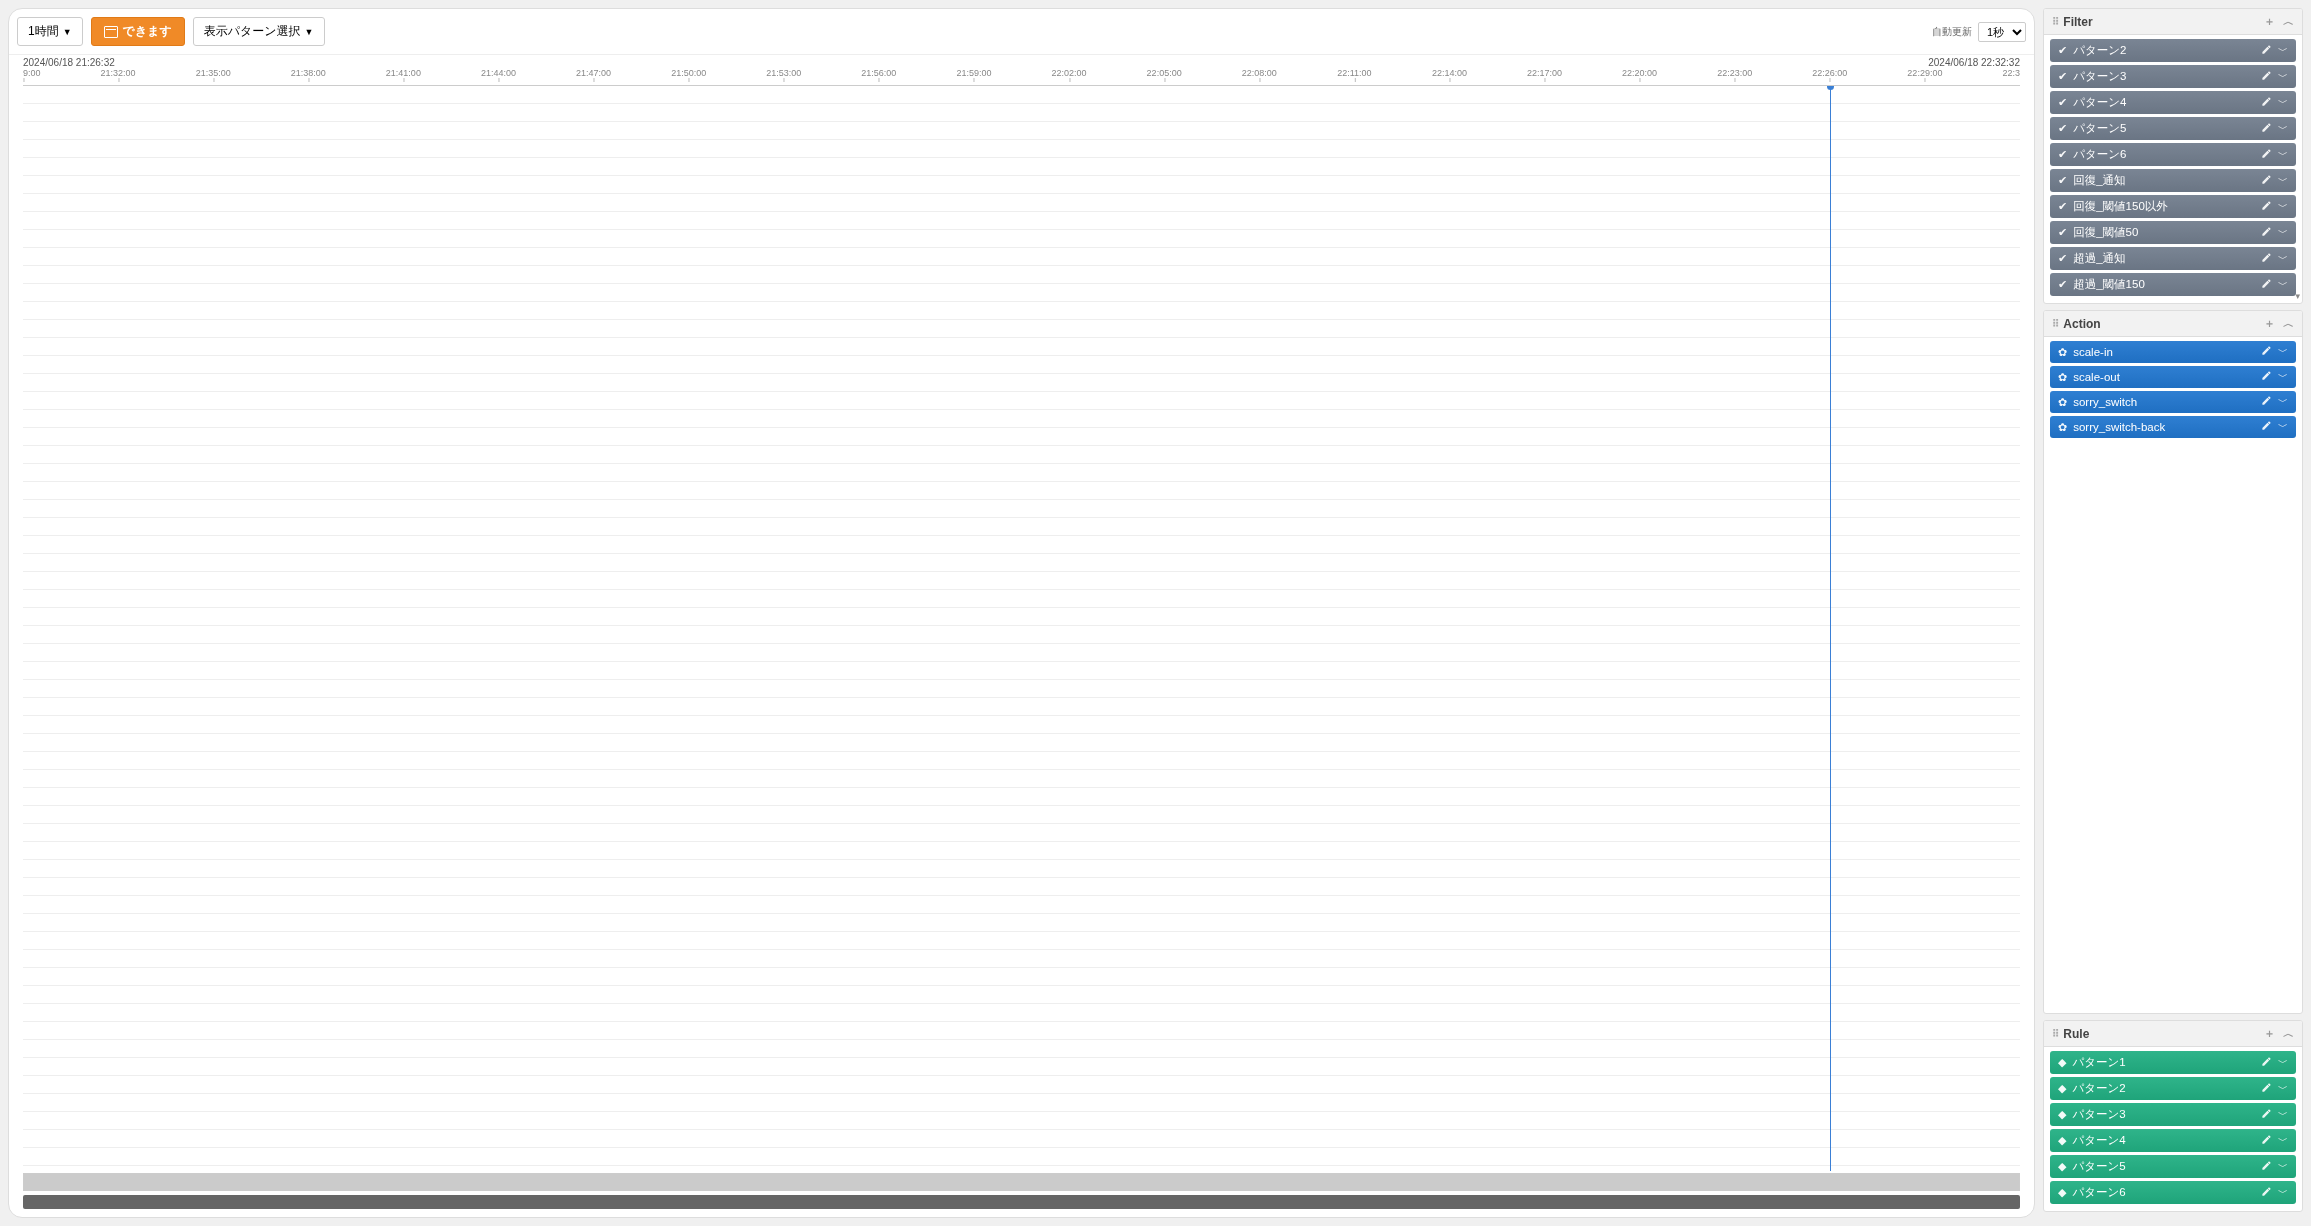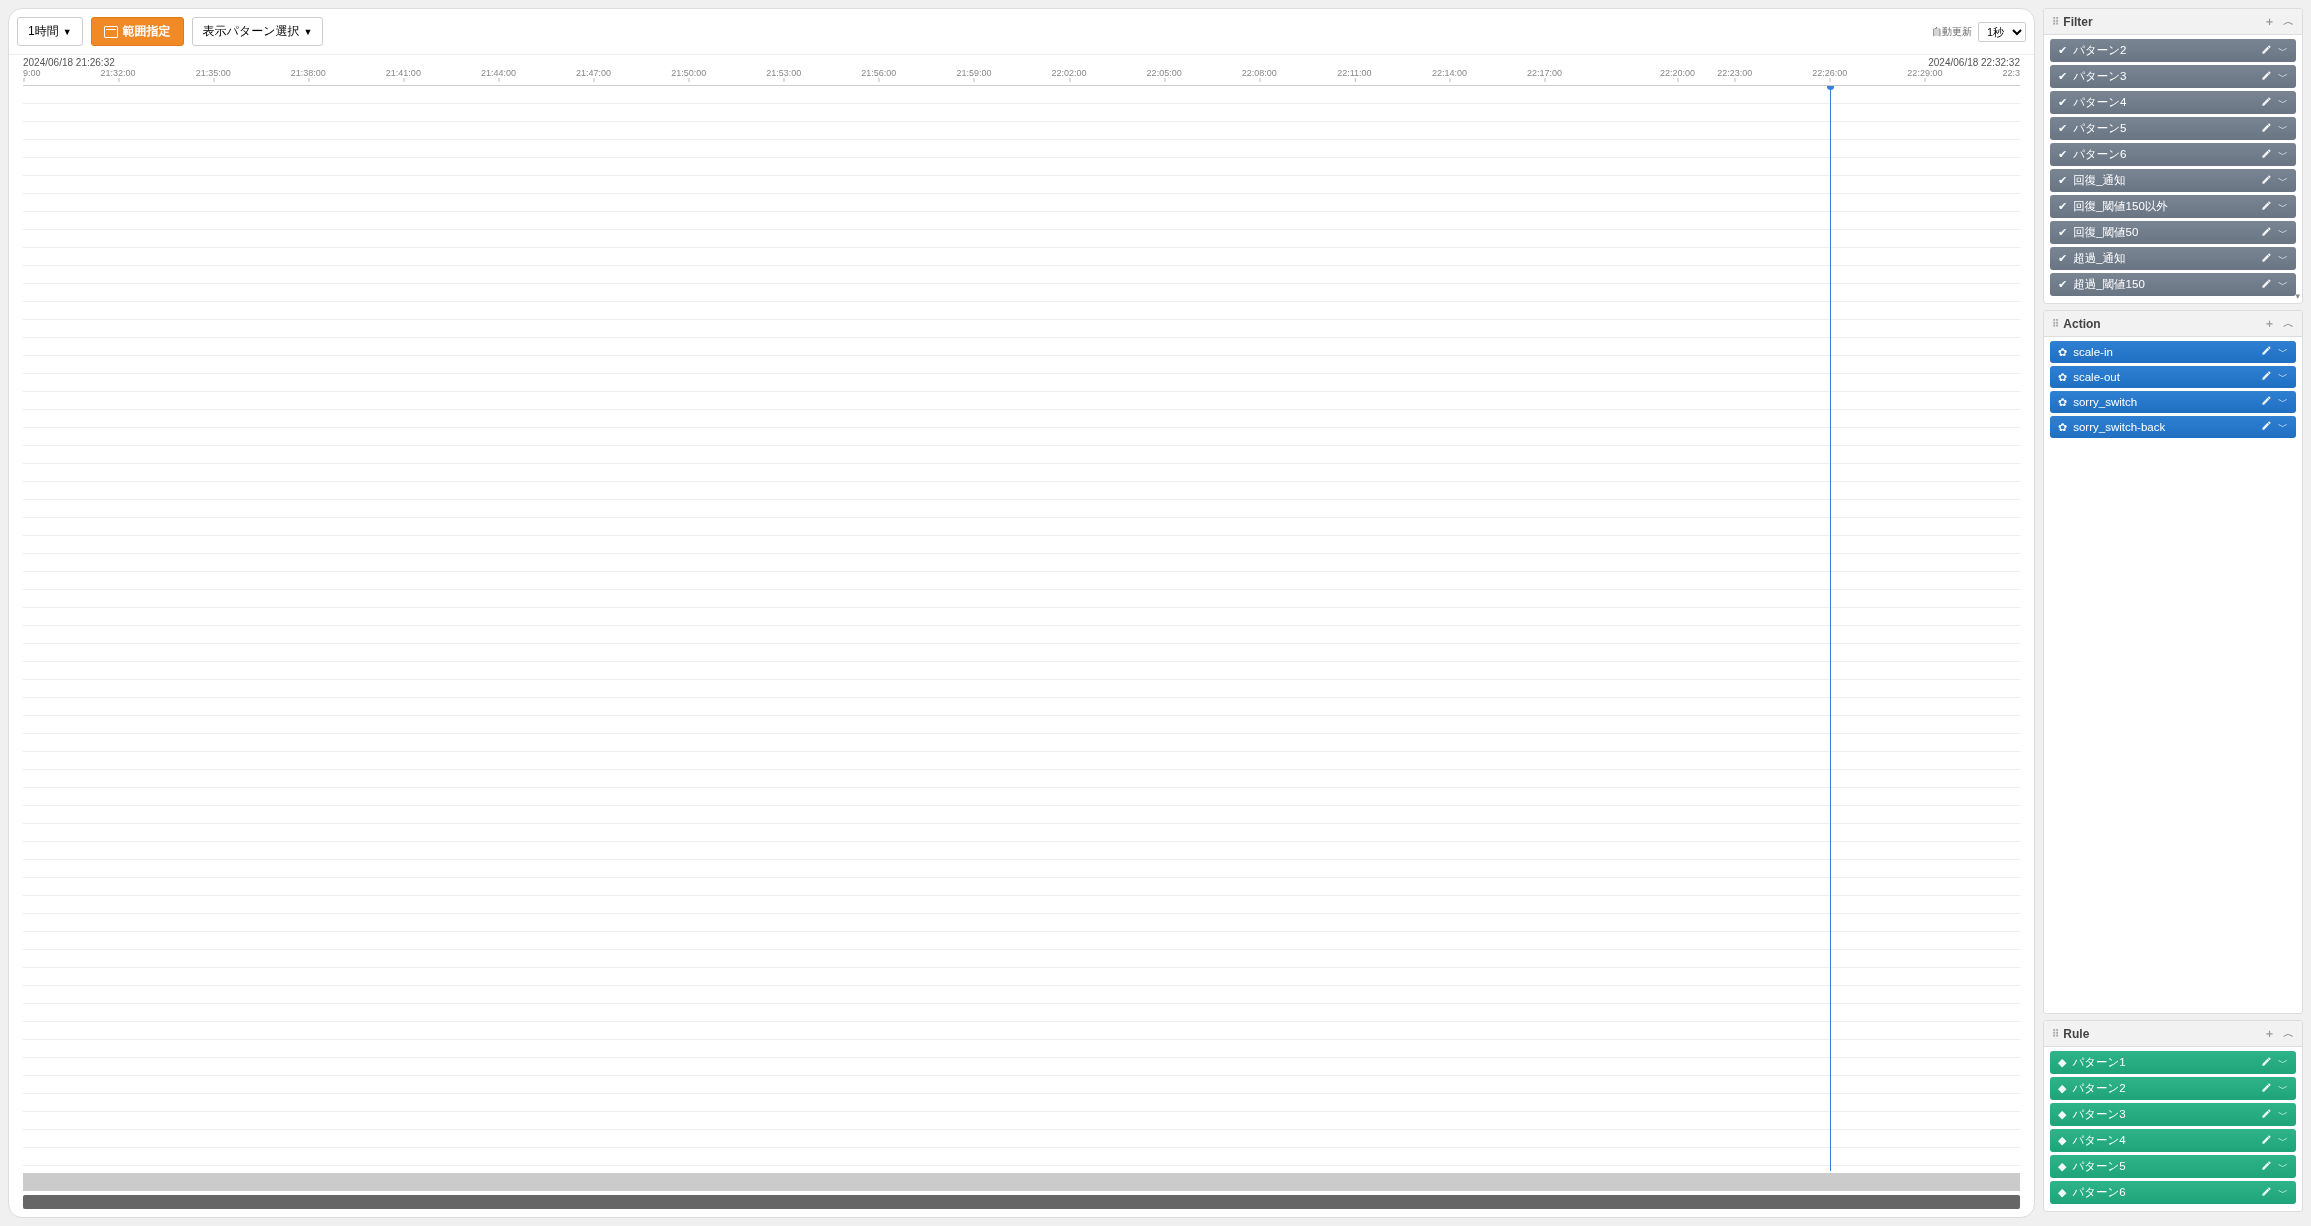--- a/index.html
+++ b/index.html
@@ -124,21 +124,21 @@
   <div class="body">
 
     <div class="left">
       <div class="toolbar">
         <button class="btn-white">
           <span>1時間</span>
           <span class="caret">▼</span>
         </button>
         <button class="btn-orange">
           <span class="icon-cal"></span>
-          <span>範囲指定</span>
+          <span>できます</span>
         </button>
         <button class="btn-white">
           <span>表示パターン選択</span>
           <span class="caret">▼</span>
         </button>
         <div class="toolbar-right">
           <span class="auto-label">自動更新</span>
           <select class="select-small">
             <option>1秒</option>
           </select>
@@ -161,21 +161,21 @@
             <div class="tick" style="left: 33.3333%;">21:50:00</div>
             <div class="tick" style="left: 38.0952%;">21:53:00</div>
             <div class="tick" style="left: 42.8571%;">21:56:00</div>
             <div class="tick" style="left: 47.619%;">21:59:00</div>
             <div class="tick" style="left: 52.381%;">22:02:00</div>
             <div class="tick" style="left: 57.1429%;">22:05:00</div>
             <div class="tick" style="left: 61.9048%;">22:08:00</div>
             <div class="tick" style="left: 66.6667%;">22:11:00</div>
             <div class="tick" style="left: 71.4286%;">22:14:00</div>
             <div class="tick" style="left: 76.1905%;">22:17:00</div>
-            <div class="tick" style="left: 80.9524%; margin-left: 38px;">22:20:00</div>
+            <div class="tick" style="left: 80.9524%;">22:20:00</div>
             <div class="tick" style="left: 85.7143%;">22:23:00</div>
             <div class="tick" style="left: 90.4762%;">22:26:00</div>
             <div class="tick" style="left: 95.2381%;">22:29:00</div>
             <div class="tick" style="left: 100%;">22:32:00</div>
           </div>
         <div class="timeline-body">
           <div class="timeline-lines"></div>
           <div class="now-line" id="now-line" style="left: 90.5%;">
             <div class="now-dot"></div>
           </div>

